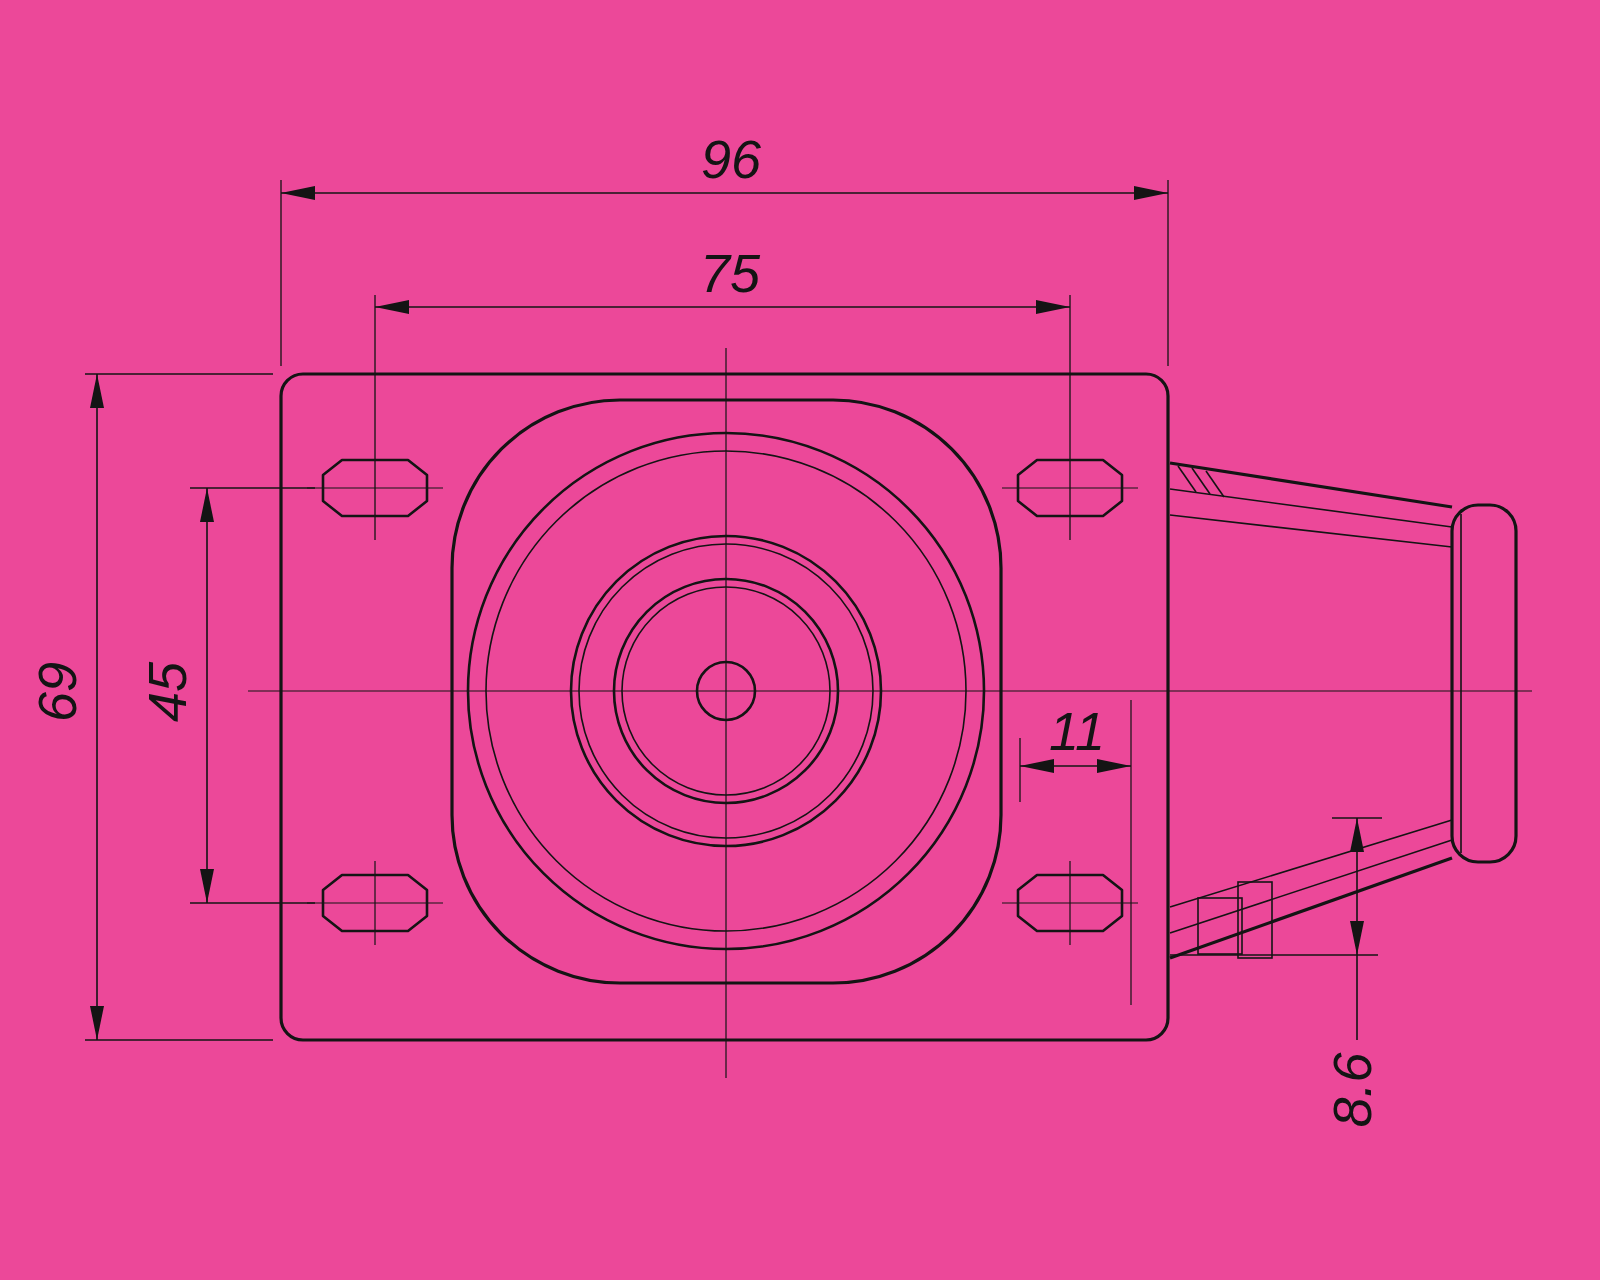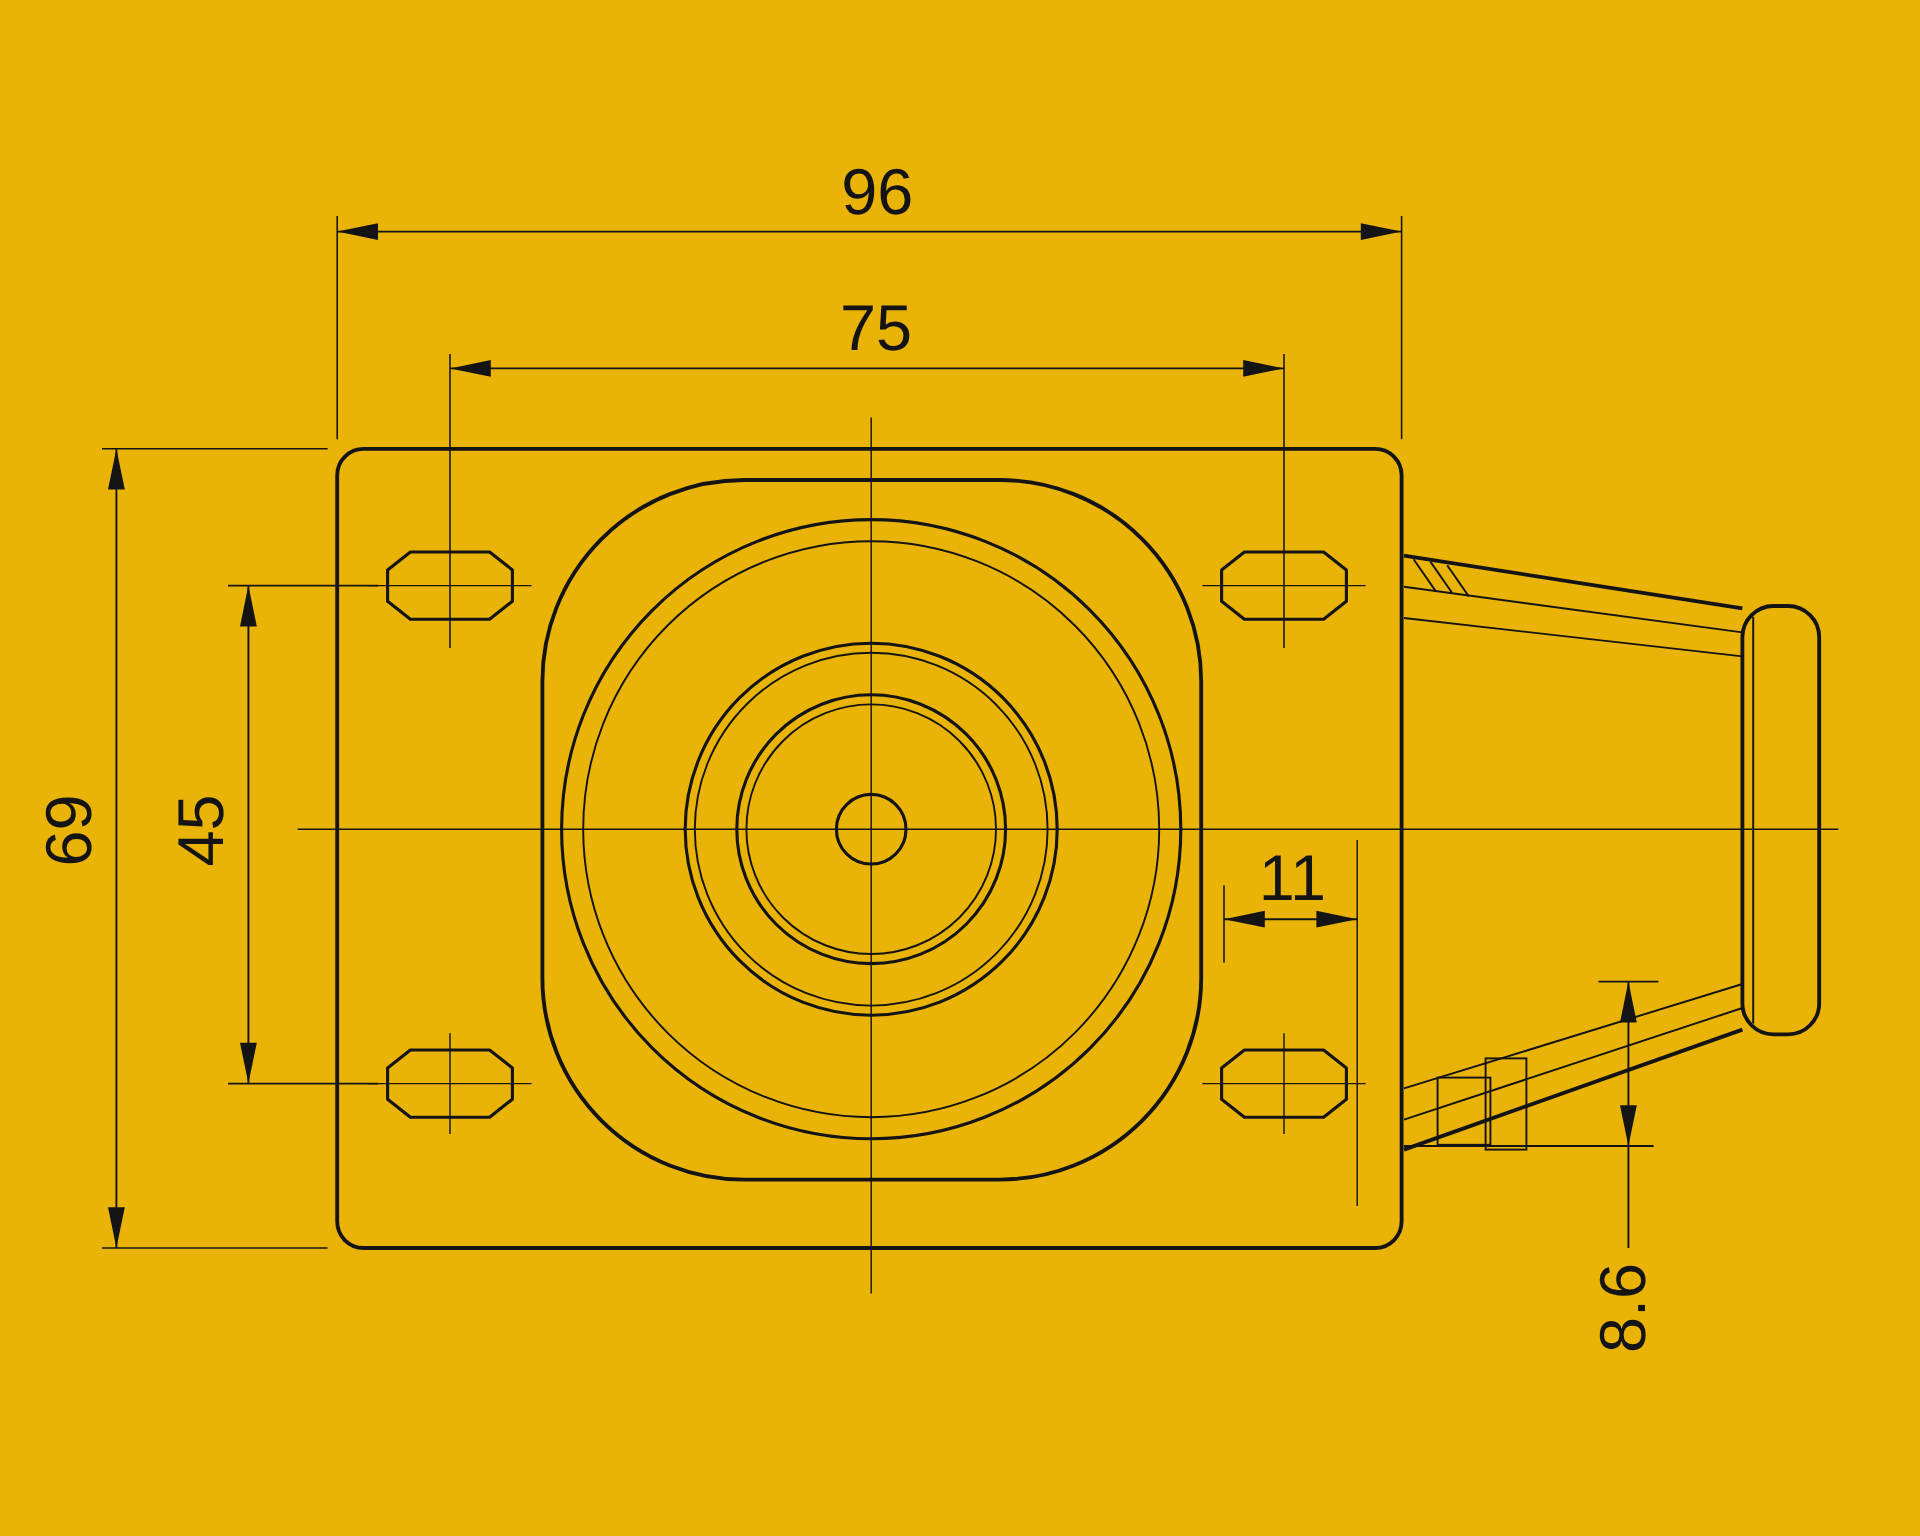--- a/index.html
+++ b/index.html
@@ -4,22 +4,23 @@
 <style>
   html, body {
     margin: 0;
     padding: 0;
     background: #ffffff;
   }
   .page {
     position: relative;
     width: 1600px;
     height: 1280px;
-    background: #eab308;
+    background: #ec4899;
     overflow: hidden;
+    font-style: italic;
   }
   svg {
     display: block;
   }
   .outline   { fill: none; stroke: #141414; stroke-width: 3.2; stroke-linejoin: round; }
   .thin      { fill: none; stroke: #141414; stroke-width: 1.6; }
   .center    { fill: none; stroke: #141414; stroke-width: 1.2; }
   .dimline   { fill: none; stroke: #141414; stroke-width: 1.6; }
   .extline   { fill: none; stroke: #141414; stroke-width: 1.3; }
   .arrow     { fill: #141414; stroke: none; }

